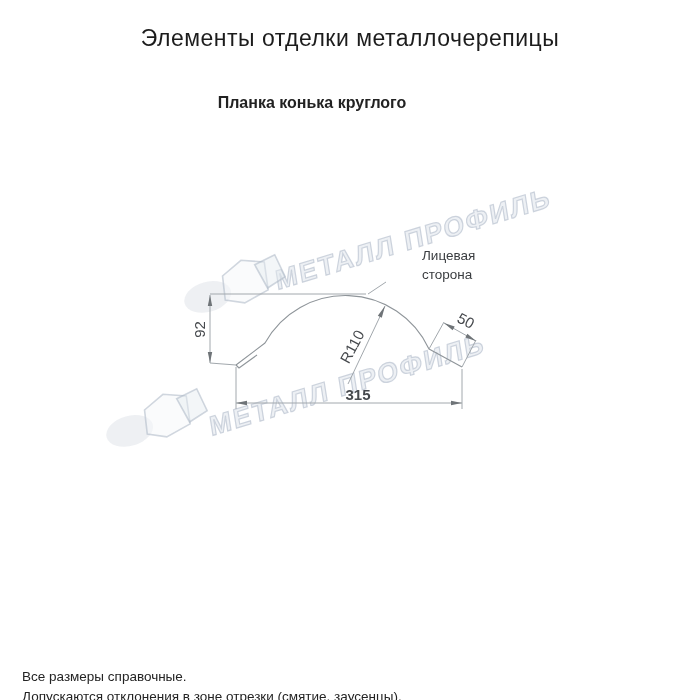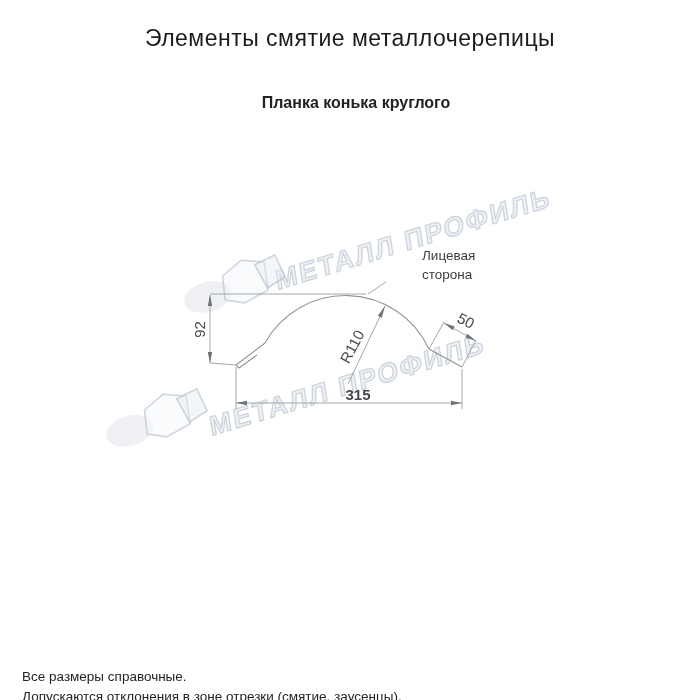--- a/index.html
+++ b/index.html
@@ -7,21 +7,21 @@
     width:700px;height:700px;position:relative;background:#ffffff;
     font-family:"Liberation Sans", sans-serif;overflow:hidden;
   }
   .abs{position:absolute;}
   .page-title{
     top:25px;left:0;width:700px;text-align:center;
     font-size:23px;letter-spacing:.5px;color:#1c1c1c;white-space:nowrap;
   }
   .subtitle{
     top:93px;left:0;width:624px;text-align:center;
-    font-size:16px;font-weight:700;line-height:19px;color:#222;margin-left:44px;
+    font-size:16px;font-weight:700;line-height:19px;color:#222;
   }
   .diagram-svg{top:0;left:0;}
   .dim-label{
     color:#46494d;font-size:15px;text-align:center;white-space:nowrap;
   }
   .dim-92{left:174px;top:321px;width:50px;transform:rotate(-90deg);}
   .dim-315{left:332px;top:386px;width:52px;font-weight:bold;}
   .dim-50{left:451px;top:312px;width:30px;transform:rotate(28deg);}
   .dim-r110{left:330px;top:338px;width:44px;transform:rotate(-62deg);}
   .face-label{
@@ -41,21 +41,21 @@
     transform:rotate(-17deg) skewX(-8deg);
     transform-origin:0 50%;
     pointer-events:none;
   }
   .wm1{left:276px;top:266px;}
   .wm2{left:210px;top:412px;}
 </style>
 </head>
 <body>
 
-<div class="abs page-title">Элементы смятие металлочерепицы</div>
+<div class="abs page-title">Элементы отделки металлочерепицы</div>
 
 <div class="abs subtitle">
   <div>Планка конька круглого</div>
 </div>
 
 <div class="abs wm-text wm1">МЕТАЛЛ ПРОФИЛЬ</div>
 <div class="abs wm-text wm2">МЕТАЛЛ ПРОФИЛЬ</div>
 
 <svg class="abs diagram-svg" width="700" height="700" viewBox="0 0 700 700">
   <defs>

